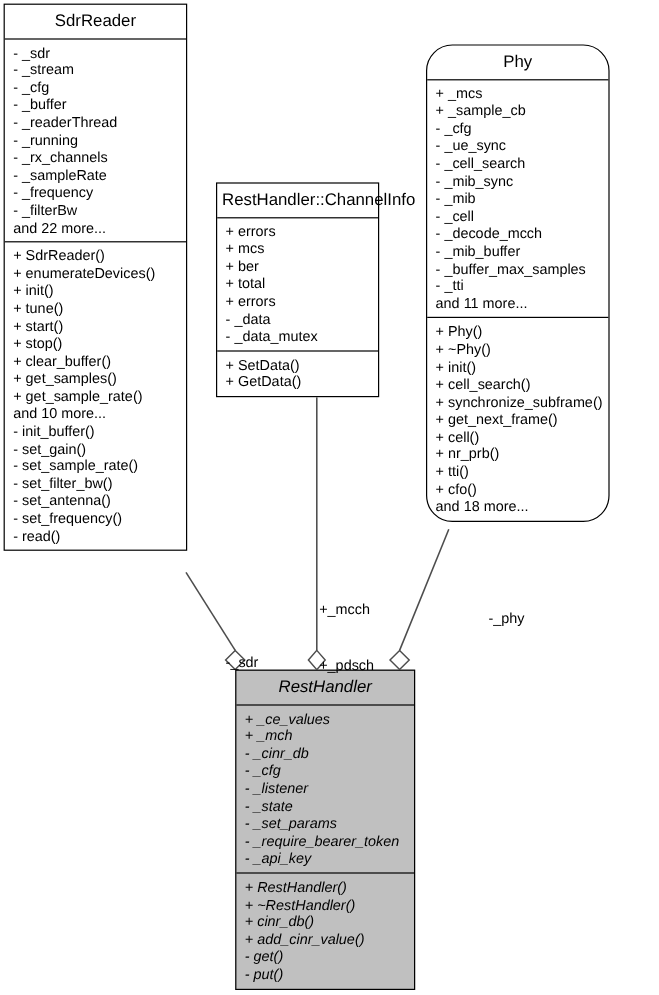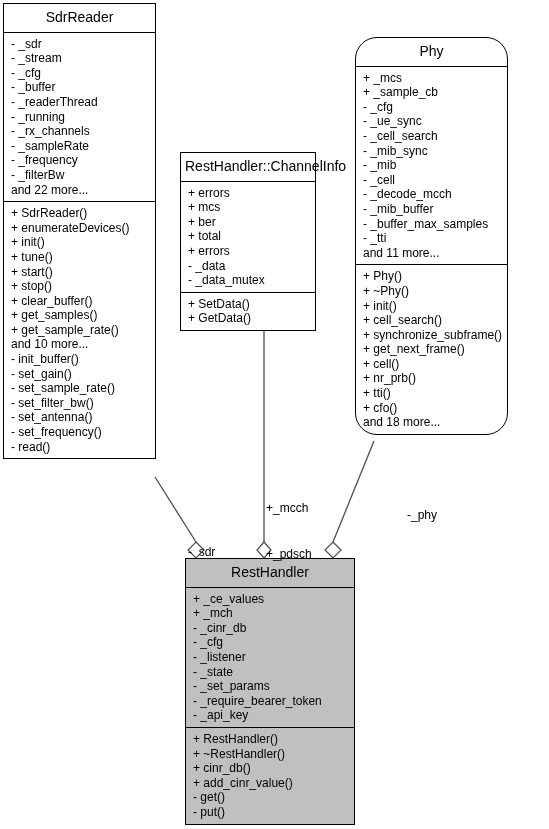--- a/index.html
+++ b/index.html
@@ -163,21 +163,21 @@
       <div class="member">+ synchronize_subframe()</div>
       <div class="member">+ get_next_frame()</div>
       <div class="member">+ cell()</div>
       <div class="member">+ nr_prb()</div>
       <div class="member">+ tti()</div>
       <div class="member">+ cfo()</div>
       <div class="member">and 18 more...</div>
     </div>
   </div>
 
-  <div class="uml-class highlight" id="class-rest-handler" style="left:185px; top:558px; width:170px;">
+  <div class="uml-class highlight" id="class-rest-handler" style="left:196px; top:558px; width:150px;font-style:italic;">
     <div class="class-title">RestHandler</div>
     <div class="compartment members">
       <div class="member">+ _ce_values</div>
       <div class="member">+ _mch</div>
       <div class="member">- _cinr_db</div>
       <div class="member">- _cfg</div>
       <div class="member">- _listener</div>
       <div class="member">- _state</div>
       <div class="member">- _set_params</div>
       <div class="member">- _require_bearer_token</div>

